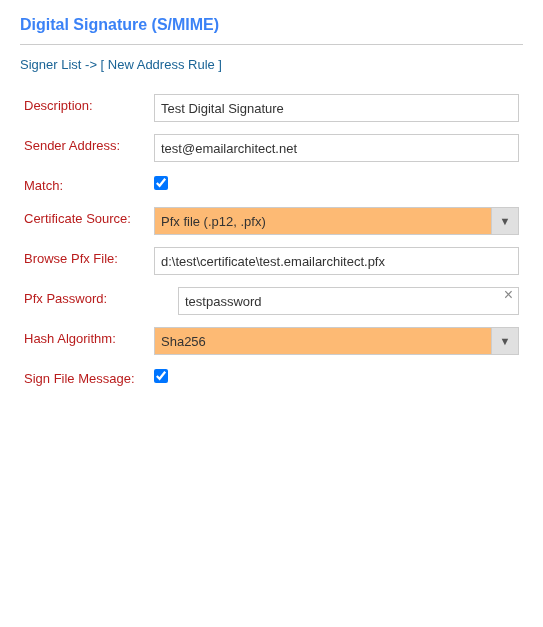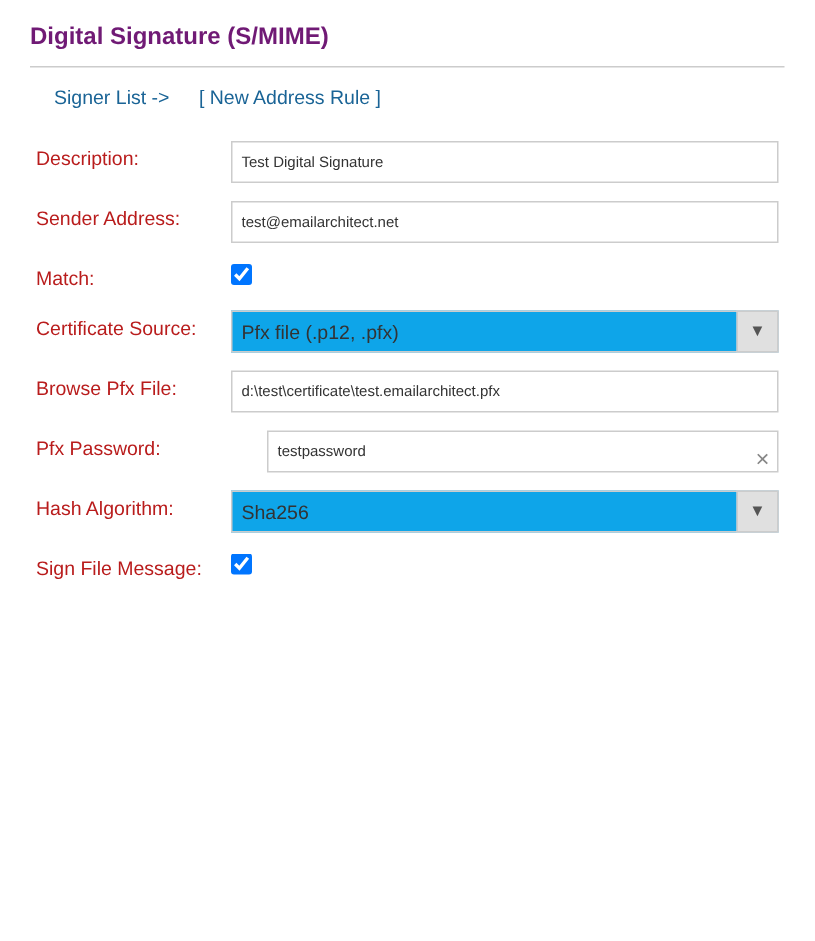--- a/index.html
+++ b/index.html
@@ -8,37 +8,36 @@
       font-size: 13px;
       color: #333;
       background: #fff;
       width: 543px;
       min-height: 627px;
       padding: 16px 20px;
     }
     h1 {
       font-size: 16px;
       font-weight: bold;
-      color: #701a75;
+      color: #3b82f6;
       margin-bottom: 10px;
     }
     .divider {
       border: none;
       border-top: 1px solid #ccc;
       margin-bottom: 12px;
     }
     .breadcrumb {
       color: #1a6496;
       font-size: 13px;
       margin-bottom: 16px;
     }
     .breadcrumb a {
       color: #1a6496;
       text-decoration: none;
-      margin-left: 16px;
     }
 
     .form-table {
       width: 100%;
       border-collapse: collapse;
     }
     .form-table tr td {
       padding: 6px 4px;
       vertical-align: middle;
     }
@@ -51,29 +50,29 @@
     }
     .form-table tr td:last-child {
       width: auto;
     }
 
     input[type="text"],
     input[type="password"] {
       width: 100%;
       padding: 4px 6px;
       border: 1px solid #ccc;
-      font-size: 10px;
+      font-size: 13px;
       color: #333;
       height: 28px;
     }
 
     .input-with-clear {
       position: relative;
       display: flex;
-      align-items: flex-end;
+      align-items: flex-start;
       padding-left: 24px;
     }
     .input-with-clear input {
       flex: 1;
       padding-right: 28px;
     }
     .clear-btn {
       position: absolute;
       right: 6px;
       background: none;
@@ -87,21 +86,21 @@
 
     select {
       width: 100%;
       padding: 4px 6px;
       border: 1px solid #ccc;
       font-size: 13px;
       color: #333;
       height: 28px;
       appearance: none;
       -webkit-appearance: none;
-      background: #0ea5e9;
+      background: #fdba74;
       cursor: pointer;
     }
     .select-wrapper {
       position: relative;
       display: inline-block;
       width: 100%;
     }
     .select-arrow {
       position: absolute;
       right: 0;

